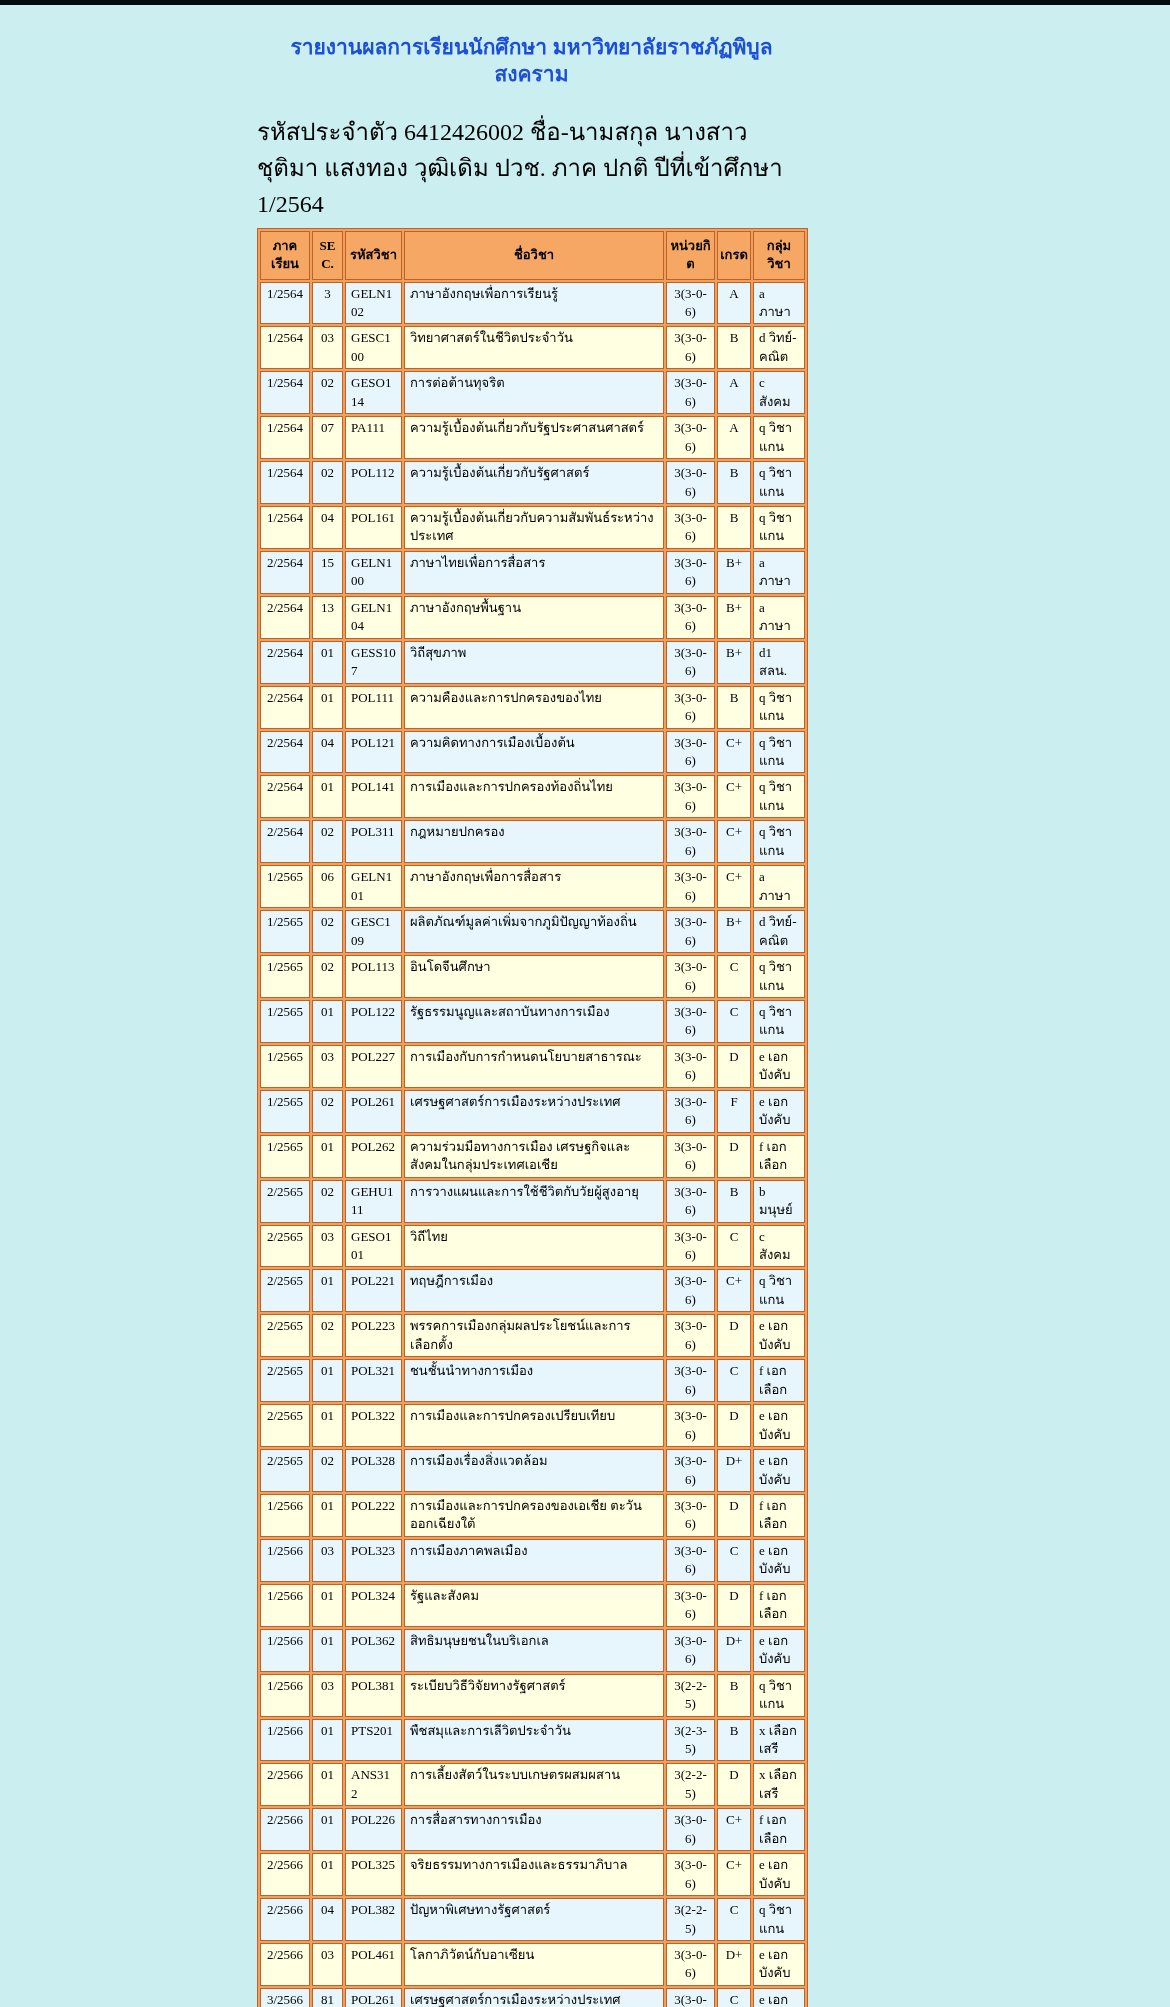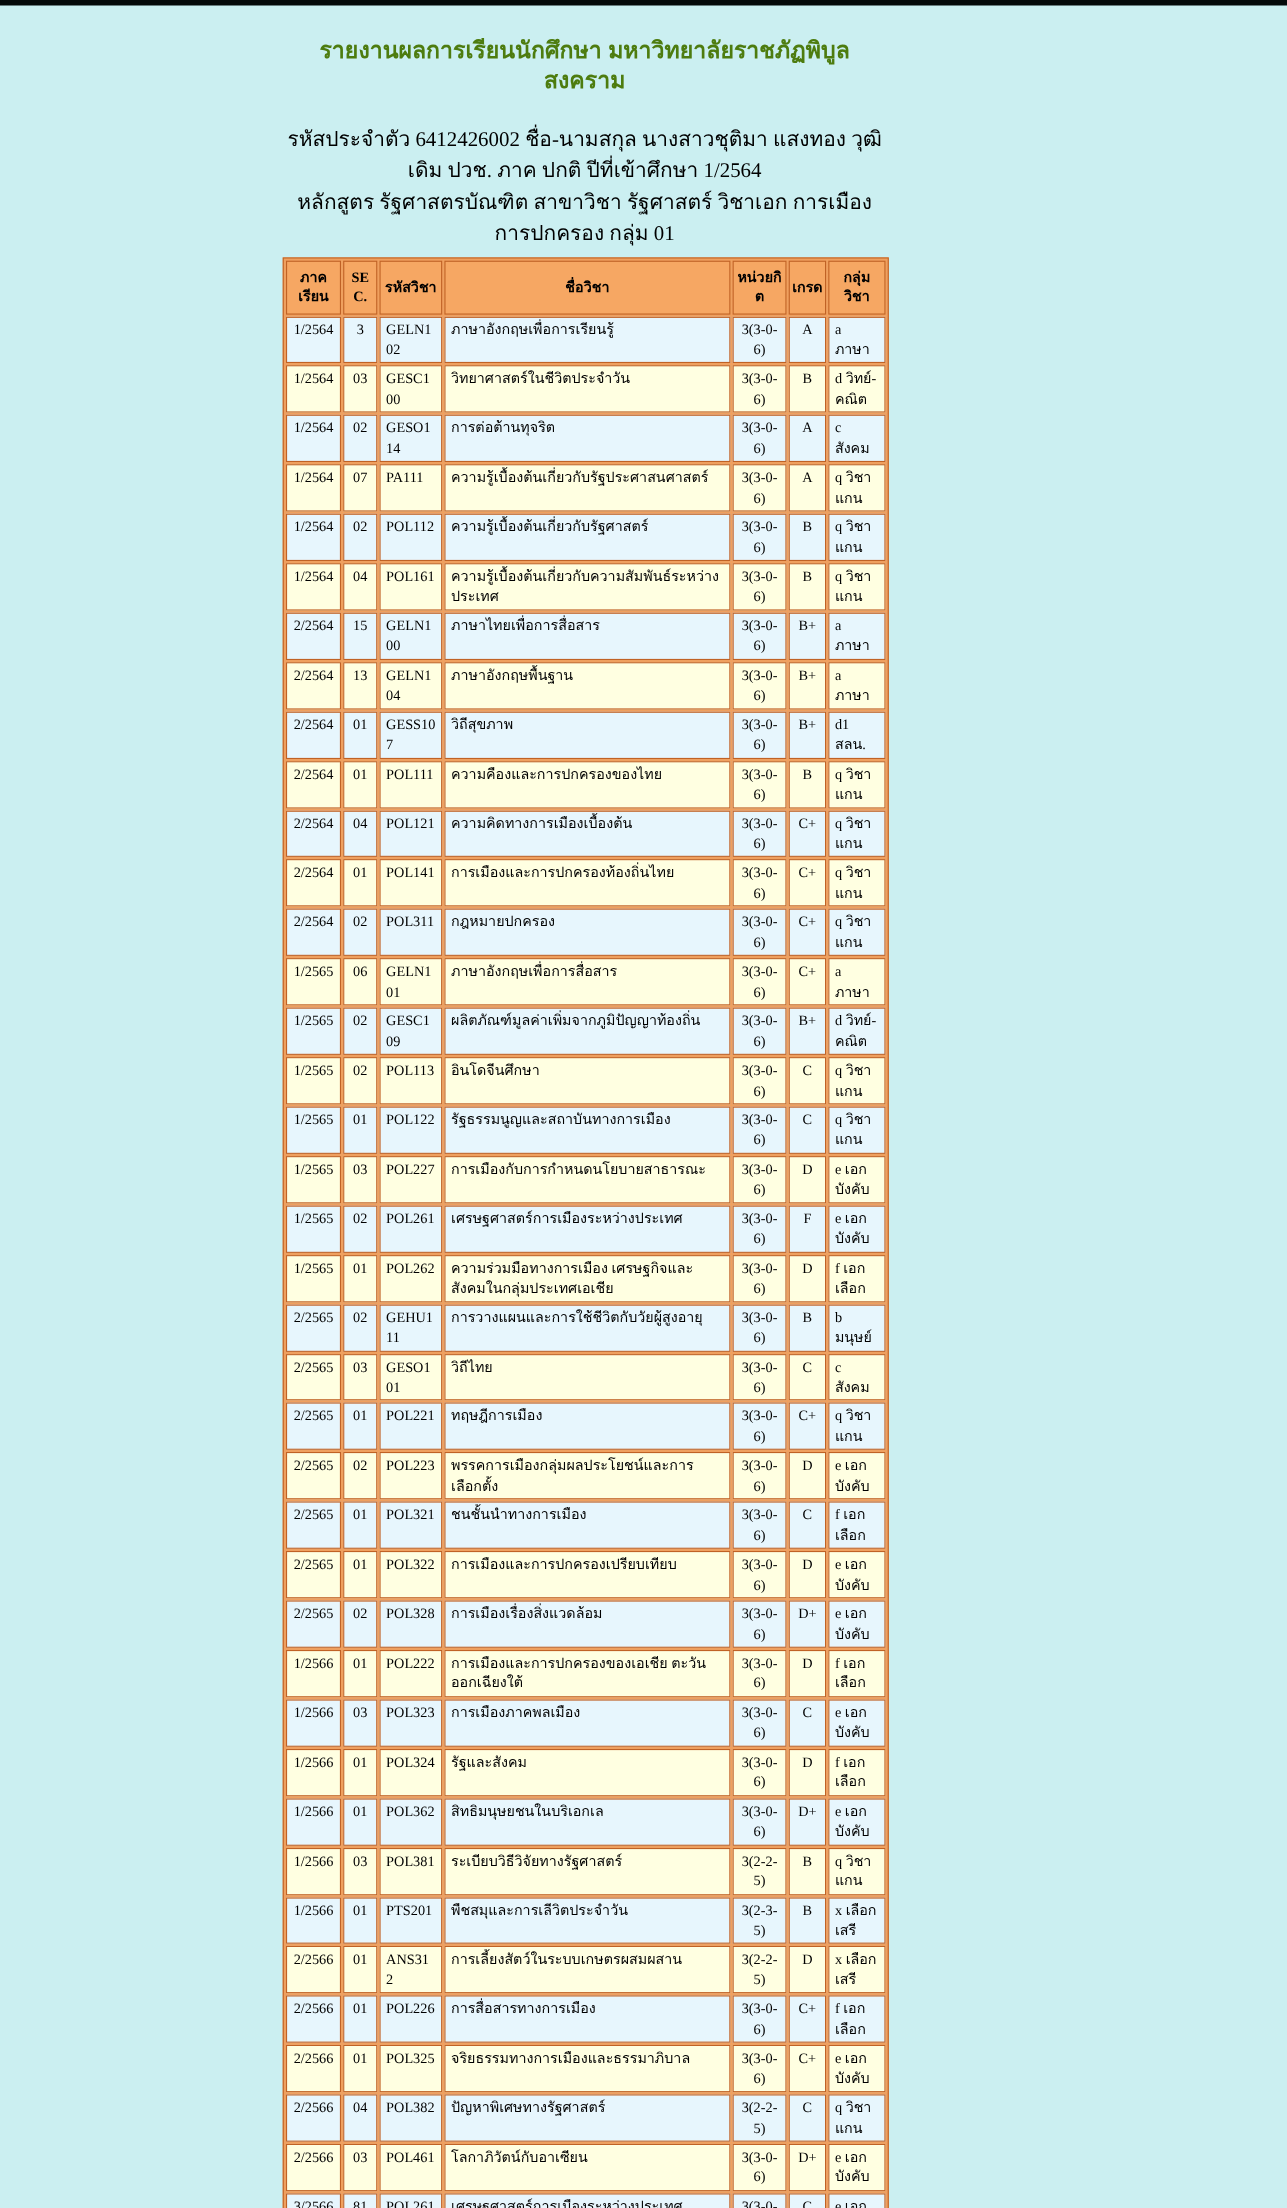--- a/index.html
+++ b/index.html
@@ -18,31 +18,30 @@
     background: #050a0a;
   }
   .page-body { flex: 1; }
   .content {
     width: 549px;
     margin-left: 257px;
   }
   .title {
     margin-top: 28px;
     text-align: center;
-    color: #4d7c0f;
+    color: #1d4ed8;
     font-weight: bold;
     font-size: 21px;
     font-family: "Liberation Sans", sans-serif;
     line-height: 1.3;
   }
   .student-info {
     margin-top: 26px;
-    font-size: 19px;
+    font-size: 24px;
     line-height: 1.5;
-    text-align: center;
   }
   table.grades {
     margin-top: 6px;
     width: 549px;
     table-layout: fixed;
     border-collapse: separate;
     border-spacing: 2px;
     background: #EFA05F;
     border: 1px solid #C06225;
   }
@@ -72,21 +71,20 @@
 
 <div class="edge-bar"></div>
 
 <div class="page-body">
   <div class="content">
 
     <div class="title">รายงานผลการเรียนนักศึกษา มหาวิทยาลัยราชภัฏพิบูลสงคราม</div>
 
     <div class="student-info">
       <div>รหัสประจำตัว 6412426002 ชื่อ-นามสกุล นางสาวชุติมา แสงทอง วุฒิเดิม ปวช. ภาค ปกติ ปีที่เข้าศึกษา 1/2564</div>
-      <div>หลักสูตร รัฐศาสตรบัณฑิต สาขาวิชา รัฐศาสตร์ วิชาเอก การเมืองการปกครอง กลุ่ม 01</div>
     </div>
 
     <table class="grades">
       <colgroup>
         <col style="width:50px">
           <col style="width:31px">
           <col style="width:57px">
         <col style="width:260px">
           <col style="width:49px">
           <col style="width:34px">

